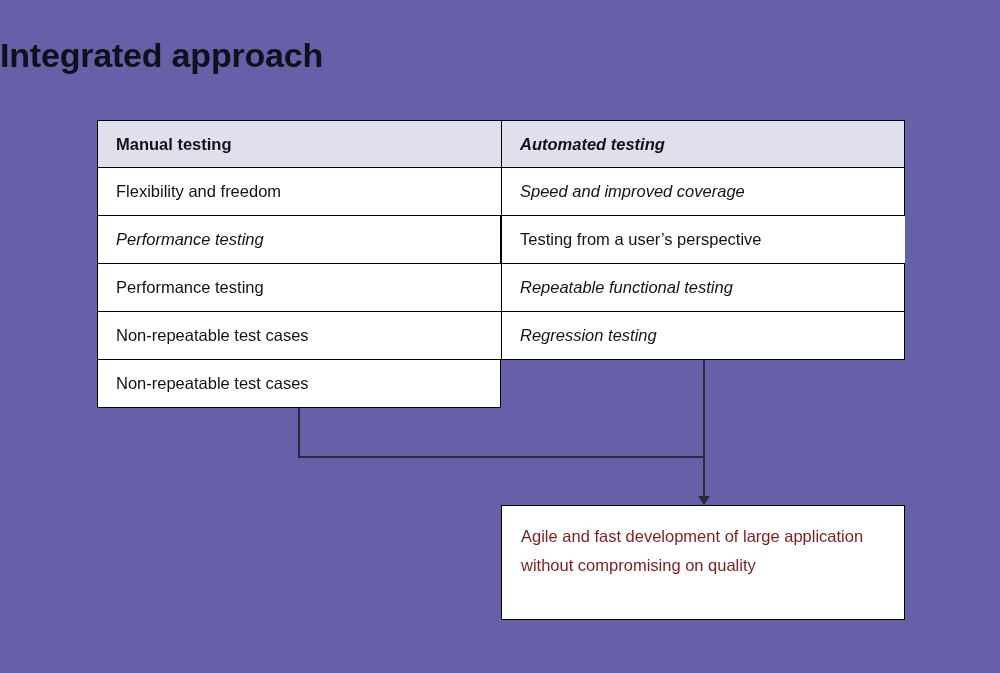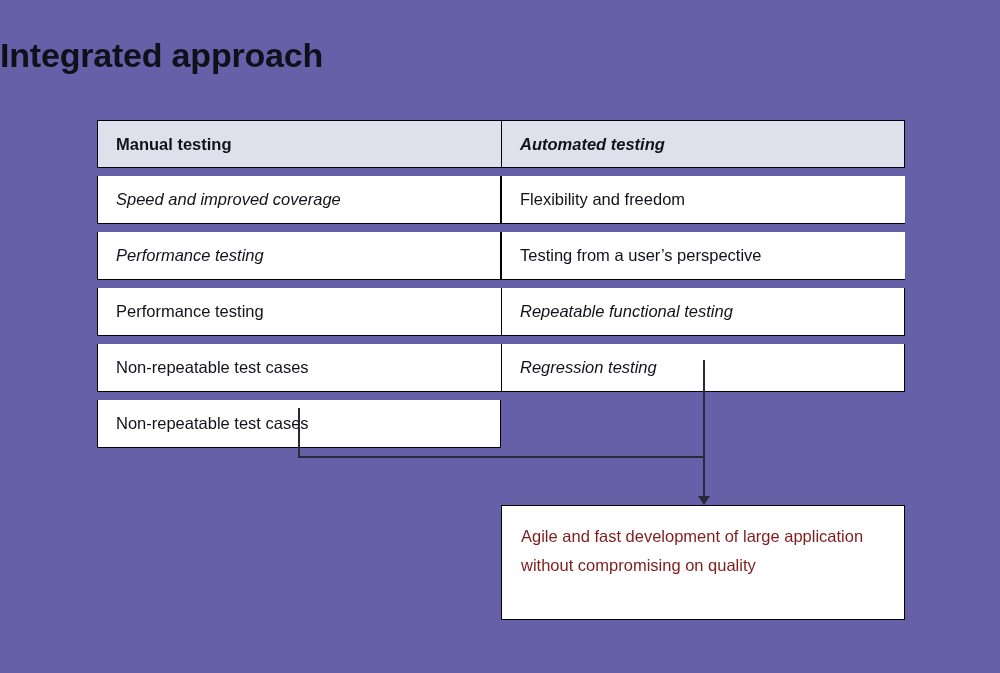--- a/index.html
+++ b/index.html
@@ -37,21 +37,21 @@
 
   
   #comparison-table {
     position: absolute;
     left: 97px;
     top: 120px;
     width: 808px;
   }
   .trow {
     position: relative;
-    height: 56px;
+    height: 48px;
     display: flex;
   }
   .tcell {
     box-sizing: border-box;
     height: 48px;
     display: flex;
     align-items: center;
     padding-left: 18px;
     font-size: 16.5px;
     color: #12121a;
@@ -136,22 +136,22 @@
   <div id="page-title">Integrated approach</div>
 
   <div id="comparison-table">
 
     <div class="trow header-row">
       <div class="tcell col-left">Manual testing</div>
       <div class="tcell col-right">Automated testing</div>
     </div>
 
     <div class="trow">
+      <div class="tcell col-left">Flexibility and freedom</div>
       <div class="tcell col-right">Speed and improved coverage</div>
-      <div class="tcell col-left">Flexibility and freedom</div>
     </div>
 
     <div class="trow">
       <div class="tcell col-right">Performance testing</div>
       <div class="tcell col-left">Testing from a user’s perspective</div>
     </div>
 
     <div class="trow">
       <div class="tcell col-left">Performance testing</div>
       <div class="tcell col-right">Repeatable functional testing</div>

